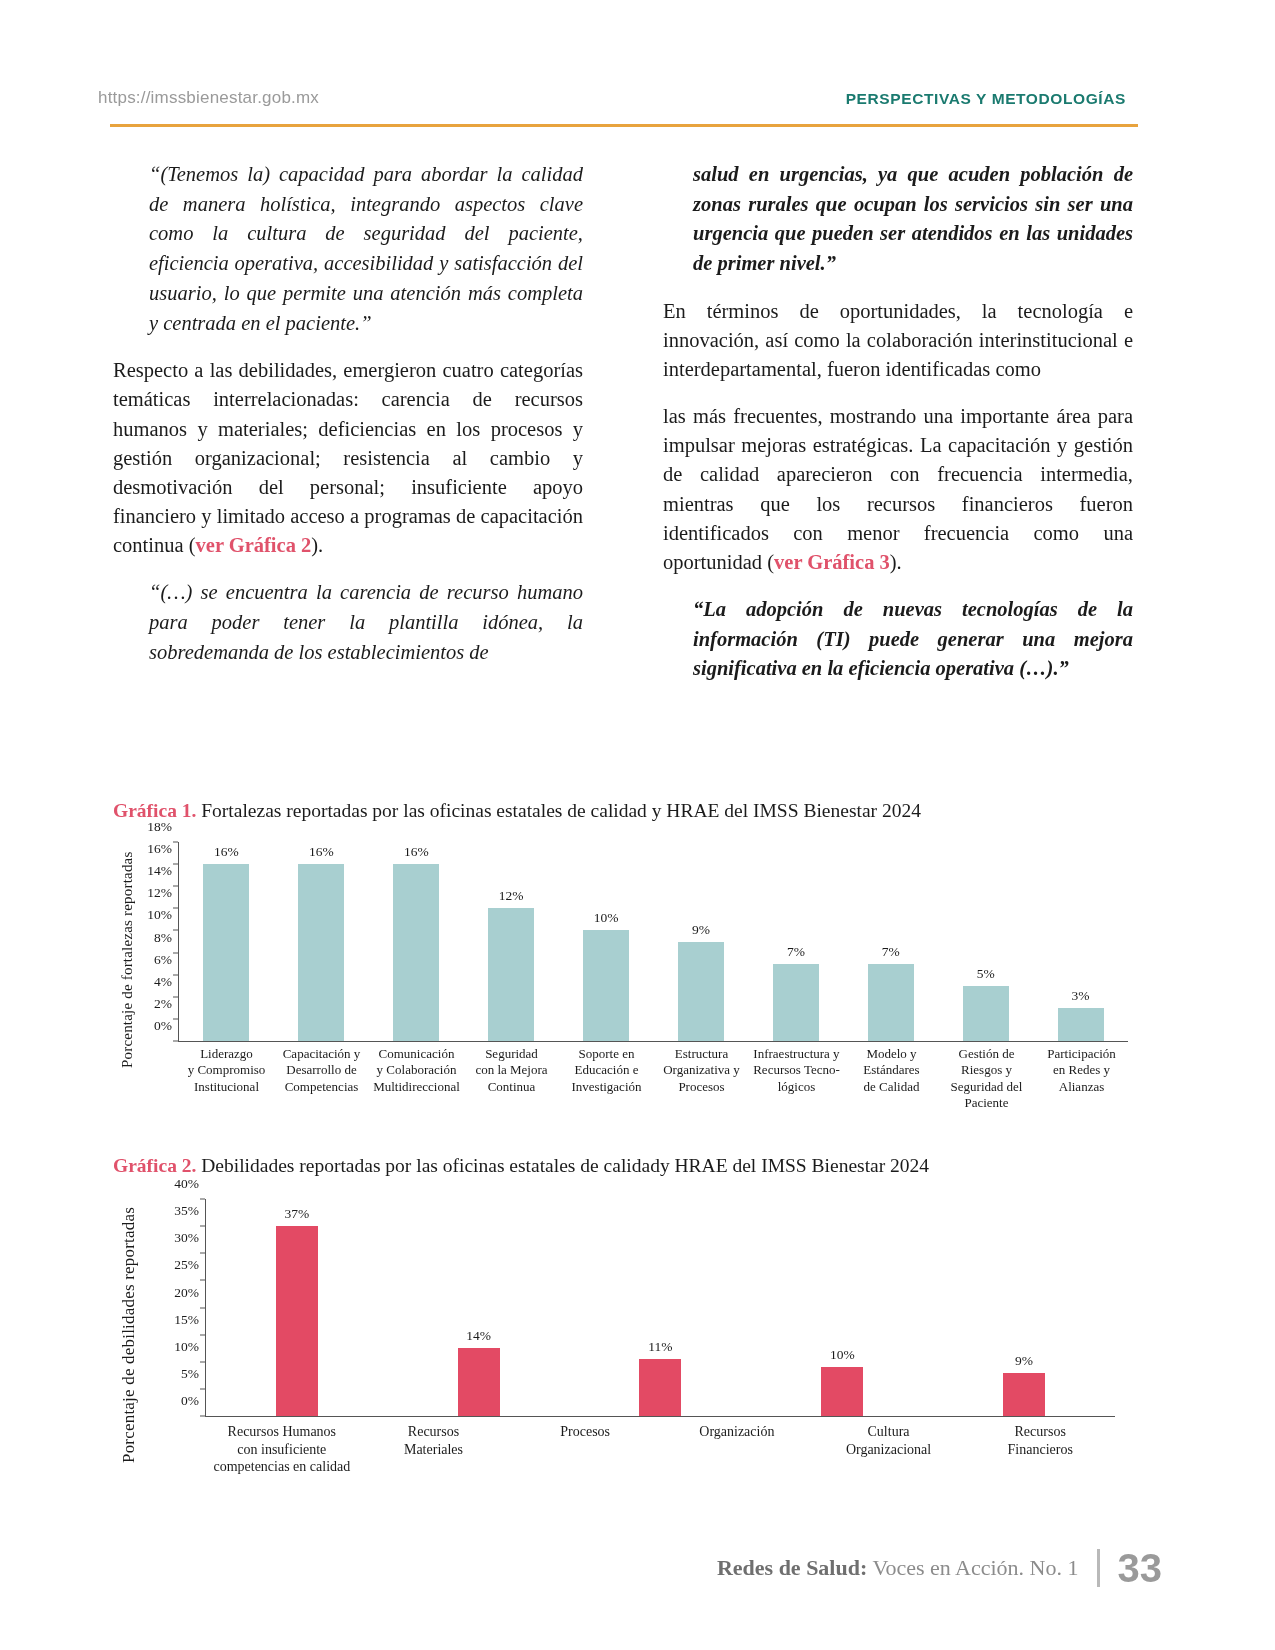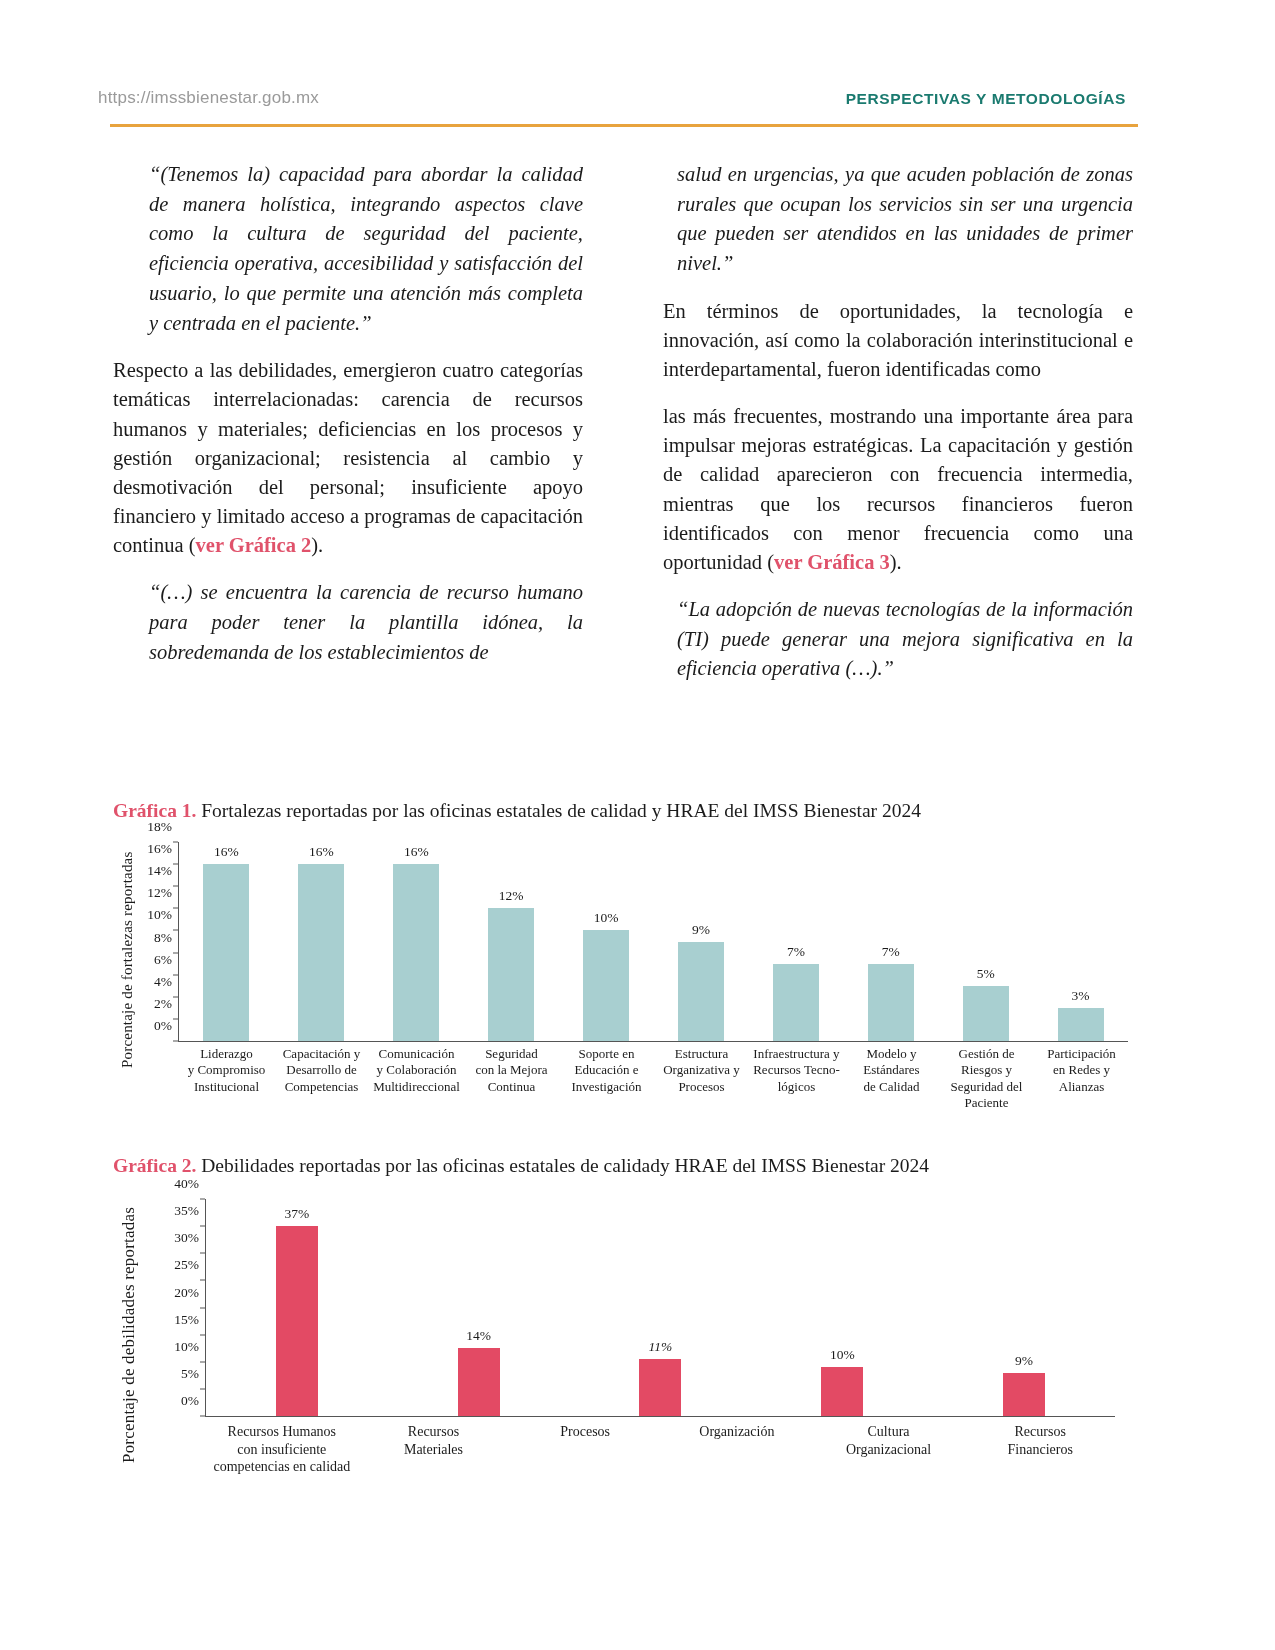--- a/index.html
+++ b/index.html
@@ -33,21 +33,21 @@
   
   .col{position:absolute;top:160px;width:470px;}
   .col-left{left:113px;}
   .col-right{left:663px;}
 
   p{margin:0 0 18px 0;font-size:20.5px;line-height:1.42;text-align:justify;}
   p.quote{
     font-style:italic;font-size:20.5px;line-height:1.45;
     margin-left:36px;margin-right:0;text-align:justify;
   }
-  .col-right p.quote{margin-left:14px;}
+  .col-right p.quote{margin-left:30px;font-weight:bold;}
   .ref{color:#e0526b;font-weight:bold;font-style:normal;}
 
   
   .fig{position:absolute;left:113px;width:1025px;}
   .fig-title{
     font-size:19.5px;margin-bottom:8px;
   }
   .fig-title .lbl{color:#e0526b;font-weight:bold;}
 
   .chart-wrap{position:relative;}
@@ -273,21 +273,21 @@
           <div class="bars">
             <div class="bar-slot">
               <div class="bar-val" style="bottom: 193.875px;">37%</div>
               <div class="bar" style="height: 189.875px; background: rgb(227, 74, 100); width: 42px;"></div>
             </div>
             <div class="bar-slot">
               <div class="bar-val" style="bottom: 71.8125px;">14%</div>
               <div class="bar" style="height: 67.8125px; background: rgb(227, 74, 100); width: 42px;"></div>
             </div>
             <div class="bar-slot">
-              <div class="bar-val" style="bottom: 60.9625px; font-style: italic;">11%</div>
+              <div class="bar-val" style="bottom: 60.9625px;">11%</div>
               <div class="bar" style="height: 56.9625px; background: rgb(227, 74, 100); width: 42px;"></div>
             </div>
             <div class="bar-slot">
               <div class="bar-val" style="bottom: 52.825px;">10%</div>
               <div class="bar" style="height: 48.825px; background: rgb(227, 74, 100); width: 42px;"></div>
             </div>
             <div class="bar-slot">
               <div class="bar-val" style="bottom: 47.4px;">9%</div>
               <div class="bar" style="height: 43.4px; background: rgb(227, 74, 100); width: 42px;"></div>
             </div>
@@ -314,14 +314,21 @@
             <div>Organizacional</div>
           </div>
           <div class="xlab" style="font-size: 14px;">
             <div>Recursos</div>
             <div>Financieros</div>
           </div>
         </div>
     </div>
   </div>
 
+  <div class="footer">
+    <div class="footer-text">
+      <b>Redes de Salud:</b><span> Voces en Acción. No. 1</span>
+    </div>
+    <div class="footer-bar"></div>
+    <div class="page-num">33</div>
+  </div>
 
 </div>
 
 </body></html>

